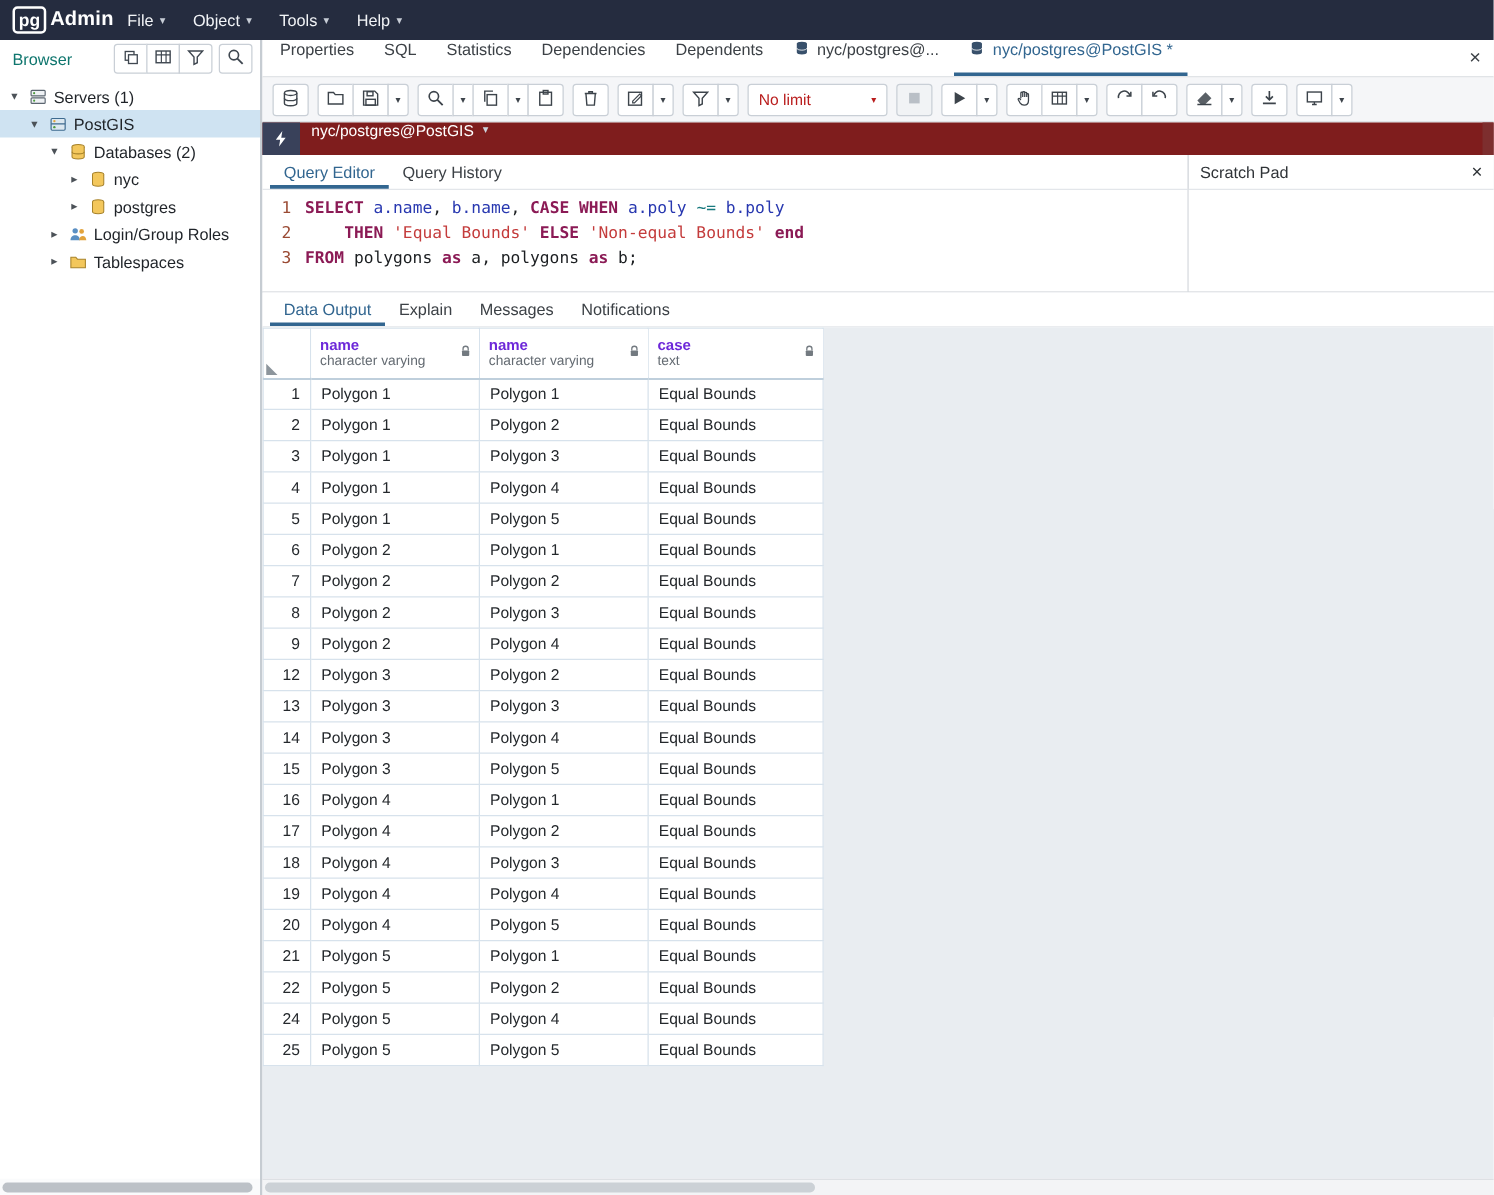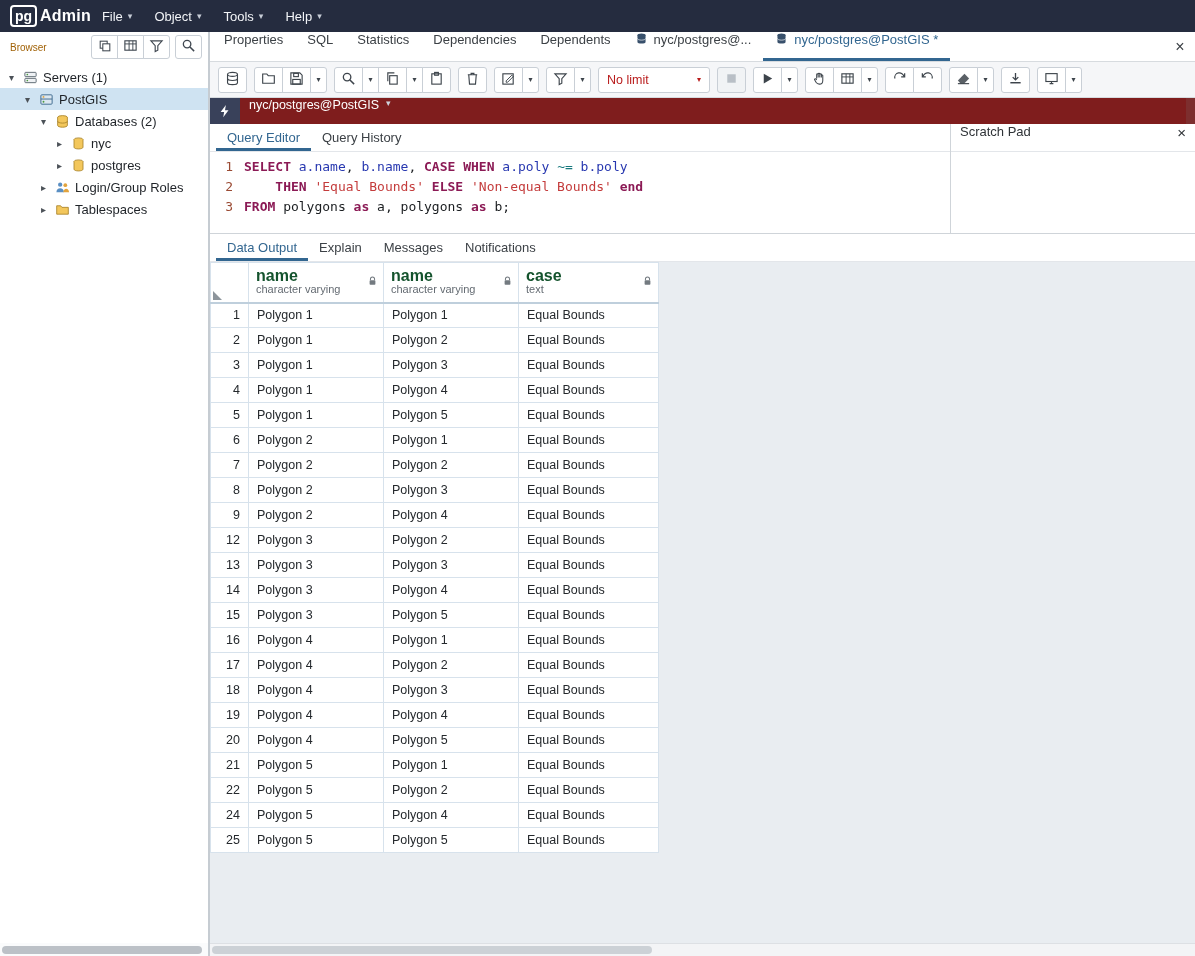--- a/index.html
+++ b/index.html
@@ -15,21 +15,21 @@
   .menubar{display:flex;align-items:center;height:100%}
   .menu-item{display:flex;align-items:center;gap:5px;padding:0 11px;height:100%;color:#f2f4f7;font-size:13px;cursor:pointer}
   .mcaret{font-size:9px;color:#c7cdd6}
 
   .body{flex:1;display:flex;min-height:0}
 
   
   .sidebar{width:208px;flex:0 0 208px;display:flex;flex-direction:column;background:#fff;min-height:0}
   .splitter{width:2px;flex:0 0 2px;background:#c6ccd2;cursor:col-resize}
   .sidebar-head{height:30px;flex:0 0 30px;display:flex;align-items:center;padding:0 6px 0 10px}
-  .sidebar-title{flex:1;font-size:10px;color:#a16207}
+  .sidebar-title{flex:1;font-size:13px;color:#0f766e}
   .sidebar-tools{display:flex}
   .st-btn{width:27px;height:24px;display:flex;align-items:center;justify-content:center;
           border:1px solid #c9cfd6;background:#fff;color:#3f4750;cursor:pointer}
   .sidebar-tools .st-btn:not(:first-child){margin-left:-1px}
   .sidebar-tools .st-btn:first-child{border-radius:3px 0 0 3px}
   .sidebar-tools .st-btn:nth-child(3){border-radius:0 3px 3px 0}
   .sidebar-tools .st-btn:last-child{margin-left:5px;border-radius:3px}
   .tree{flex:1;overflow:hidden;padding-top:4px}
   .tree-row{height:22px;display:flex;align-items:center;gap:5px;font-size:13px;color:#1f2328;cursor:pointer;white-space:nowrap}
   .tree-row.selected{background:#cfe3f2}
@@ -75,31 +75,31 @@
   .code-line{display:flex;line-height:20px}
   .ln{width:34px;flex:0 0 34px;text-align:right;padding-right:11px;color:#9a4a33}
   .code-text{white-space:pre;color:#1b1e21}
   .tok-kw{color:#8b1a55;font-weight:bold}
   .tok-id{color:#2838b0}
   .tok-str{color:#c43c3c}
   .tok-op{color:#18797e}
   .tok-pl{color:#1b1e21}
 
   .scratch{width:245px;flex:0 0 245px;border-left:1px solid #cfd4d9;display:flex;flex-direction:column}
-  .scratch-head{height:28px;flex:0 0 28px;display:flex;align-items:flex-start;padding:0 9px;border-bottom:1px solid #e3e6ea;font-size:13px;color:#2f3337}
+  .scratch-head{height:28px;flex:0 0 28px;display:flex;align-items:center;padding:0 9px;border-bottom:1px solid #e3e6ea;font-size:13px;color:#2f3337}
   .scratch-head .sp-title{flex:1}
   .xbtn{cursor:pointer;color:#2f3337;font-size:15px}
   .scratch-body{flex:1;border:none;resize:none;background:#fff;outline:none;font-family:"Liberation Sans",sans-serif}
 
   .output-region{flex:1;display:flex;flex-direction:column;min-height:0}
   .grid-wrap{flex:1;min-height:0;background:#e9edf1;overflow:hidden}
   table.grid{border-collapse:collapse;table-layout:fixed;width:448px;background:#fff}
   table.grid th,table.grid td{border:1px solid #d7e2ec}
   table.grid thead th{background:#fff;height:40px;vertical-align:middle;padding:3px 7px;position:relative;text-align:left;border-bottom:2px solid #bfcfdc;cursor:pointer}
-  .ch-name{font-weight:bold;font-size:16px;color:#14532d;line-height:14px}
+  .ch-name{font-weight:bold;font-size:12px;color:#6d28d9;line-height:14px}
   .ch-type{font-size:11px;color:#646b72;font-weight:normal;line-height:13px}
   .ch-lock{position:absolute;right:5px;top:50%;transform:translateY(-50%)}
   th.corner{background:#fbfcfd}
   .corner-tri{position:absolute;left:2px;bottom:2px;width:0;height:0;border-bottom:9px solid #8d959c;border-right:9px solid transparent}
   table.grid tbody td{height:25px;padding:0 8px;font-size:12.5px;color:#24282c;background:#fff;cursor:cell;overflow:hidden;white-space:nowrap}
   td.rownum{background:#f6f8fa;text-align:right;color:#3b4147;padding-right:9px}
 
   .main-hscroll{height:13px;flex:0 0 13px;background:#f3f4f6;border-top:1px solid #dde0e4;display:flex;align-items:center;padding:0 2px}
   .main-hscroll .thumb{height:8px;width:440px;background:#ccd1d6;border-radius:4px}
 </style>

